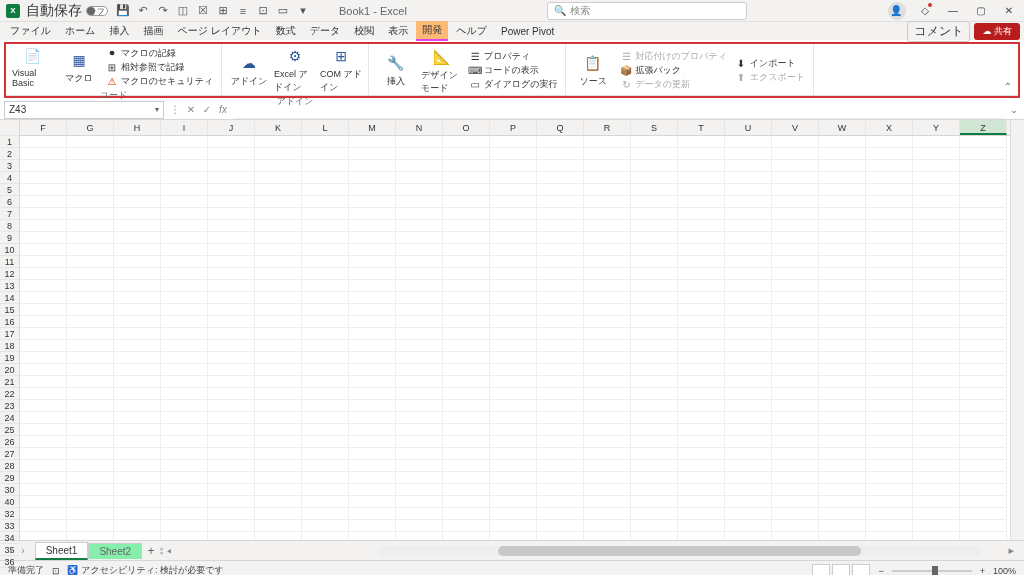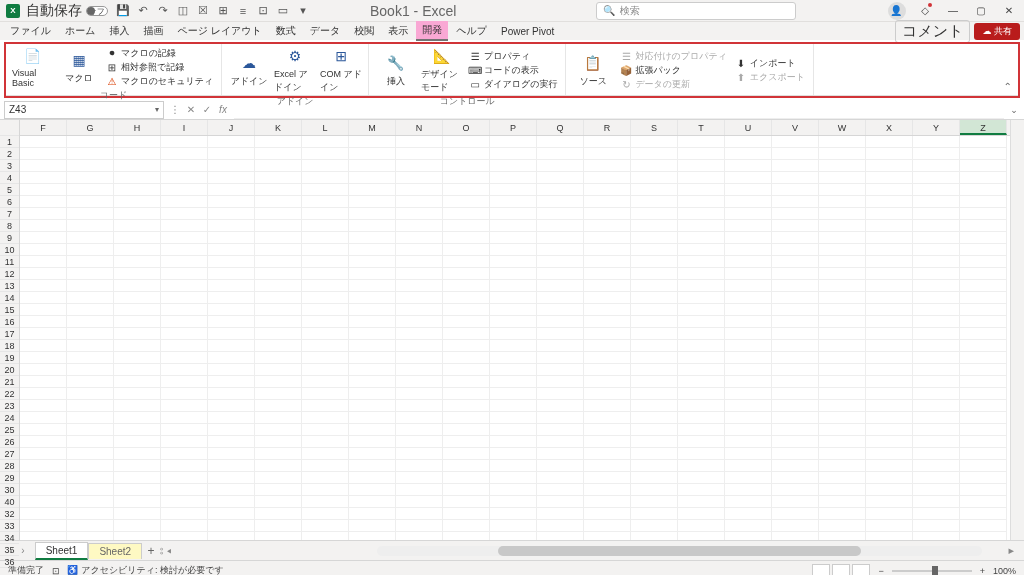--- a/index.html
+++ b/index.html
@@ -7,35 +7,35 @@
 
 
 .titlebar { height: 22px; background: #f3f2f1; display: flex; align-items: center; padding: 0 6px; border-bottom: 1px solid #e1dfdd; }
 .titlebar .app-icon { width: 14px; height: 14px; background: #107c41; border-radius: 2px; margin-right: 6px; display: flex; align-items: center; justify-content: center; color: #fff; font-size: 8px; font-weight: bold; }
 .titlebar .autosave { font-size: 14px; margin-right: 4px; text-align: right; }
 .titlebar .toggle { width: 22px; height: 10px; background: #fff; border: 1px solid #999; border-radius: 5px; position: relative; margin-right: 8px; }
 .titlebar .toggle::after { content: ""; width: 8px; height: 8px; background: #666; border-radius: 50%; position: absolute; left: 0; top: 0; }
 .titlebar .toggle-text { font-size: 8px; position: absolute; right: 2px; top: -1px; }
 .titlebar .qat { display: flex; gap: 6px; align-items: center; }
 .titlebar .qat-icon { width: 14px; height: 14px; display: flex; align-items: center; justify-content: center; color: #555; font-size: 11px; }
-.titlebar .doc-title { margin-left: 60px; font-size: 14px; color: #666; }
+.titlebar .doc-title { margin-left: 29px; font-size: 11px; color: #666; }
 .titlebar .search-box { margin-left: 140px; width: 200px; height: 18px; border: 1px solid #ccc; border-radius: 3px; display: flex; align-items: center; padding: 0 6px; background: #fff; }
 .titlebar .search-box .si { font-size: 10px; color: #666; margin-right: 4px; }
 .titlebar .win-controls { margin-left: auto; display: flex; gap: 10px; align-items: center; }
 .titlebar .win-controls div { width: 18px; height: 18px; display: flex; align-items: center; justify-content: center; color: #444; font-size: 10px; }
 .titlebar .user-icon { width: 18px; height: 18px; border-radius: 50%; background: #ddd; display: flex; align-items: center; justify-content: center; font-size: 9px; }
 .titlebar .bell { position: relative; }
 .titlebar .bell::after { content: ""; width: 4px; height: 4px; background: #d13438; border-radius: 50%; position: absolute; top: 1px; right: 2px; }
 
 
 .tabs { height: 18px; background: #f3f2f1; display: flex; align-items: center; padding: 0 4px; font-size: 10px; gap: 2px; }
 .tabs .tab { padding: 2px 6px; cursor: pointer; color: #333; }
-.tabs .tab.active { background: #f9a8d4; border-bottom: 2px solid #737373; }
+.tabs .tab.active { background: #fdba74; border-bottom: 2px solid #d946ef; }
 .tabs .right { margin-left: auto; display: flex; gap: 4px; align-items: center; }
-.tabs .comment-btn { border: 1px solid #ccc; padding: 1px 6px; border-radius: 3px; font-size: 15px; }
+.tabs .comment-btn { border: 1px solid #ccc; padding: 1px 6px; border-radius: 3px; font-size: 12px; }
 .tabs .share-btn { background: #b91c1c; color: #fff; padding: 2px 8px; border-radius: 3px; font-size: 9px; }
 
 
 .ribbon-wrap { border: 2px solid #d13438; margin: 2px 4px; position: relative; }
 .ribbon { height: 52px; background: #fff; display: flex; border-bottom: 1px solid #e1dfdd; }
 .ribbon-group { border-right: 1px solid #e6e6e6; padding: 2px 6px 0 6px; display: flex; flex-direction: column; }
 .ribbon-group .buttons { display: flex; gap: 4px; flex: 1; }
 .ribbon-group .label { text-align: center; font-size: 9px; color: #666; padding: 1px 0; }
 .big-btn { display: flex; flex-direction: column; align-items: center; justify-content: center; width: 42px; font-size: 9px; gap: 2px; }
 .big-btn .ico { width: 20px; height: 20px; display: flex; align-items: center; justify-content: center; font-size: 14px; color: #2b579a; }
@@ -66,21 +66,21 @@
 .cells { position: relative; }
 .cell-row { height: 12px; display: flex; }
 .cell { width: 47px; height: 12px; border-right: 1px solid #eee; border-bottom: 1px solid #eee; }
 .scroll-v { width: 14px; background: #f3f2f1; border-left: 1px solid #ddd; }
 
 
 .sheet-row { height: 20px; display: flex; align-items: center; border-top: 1px solid #d6d6d6; background: #f3f2f1; }
 .sheet-nav { display: flex; gap: 8px; padding: 0 10px; color: #888; font-size: 10px; }
 .sheet-tab { padding: 2px 10px; font-size: 10px; background: #fff; border: 1px solid #ccc; border-bottom: none; }
 .sheet-tab.active { border-bottom: 2px solid #107c41; text-align: right; }
-.sheet-tab.inactive { background: #fef9c3; color: #666; }
+.sheet-tab.inactive { background: #86efac; color: #666; }
 .add-sheet { width: 18px; text-align: center; color: #666; font-size: 12px; }
 .hscroll { flex: 1; height: 10px; margin: 0 20px 0 200px; background: #eee; border-radius: 5px; position: relative; }
 .hscroll .thumb { position: absolute; left: 20%; width: 60%; height: 100%; background: #c8c8c8; border-radius: 5px; }
 
 
 .statusbar { height: 20px; background: #f3f2f1; border-top: 1px solid #d6d6d6; display: flex; align-items: center; padding: 0 8px; font-size: 9px; color: #444; }
 .statusbar .right { margin-left: auto; display: flex; gap: 8px; align-items: center; }
 .view-btns { display: flex; gap: 2px; }
 .view-btns div { width: 18px; height: 14px; border: 1px solid #ccc; background: #fff; }
 .zoom-slider { width: 80px; height: 2px; background: #ccc; position: relative; }
@@ -207,21 +207,20 @@
         <div class="small-btn">
               <span class="ico">⌨</span>
               <span>コードの表示</span>
             </div>
         <div class="small-btn">
               <span class="ico">▭</span>
               <span>ダイアログの実行</span>
             </div>
       </div>
     </div>
-    <div class="label">コントロール</div>
   </div>
 
   <div class="ribbon-group">
     <div class="buttons">
       <div class="big-btn">
         <div class="ico">📋</div>
         <span>ソース</span>
       </div>
       <div class="small-btns">
         <div class="small-btn disabled">

